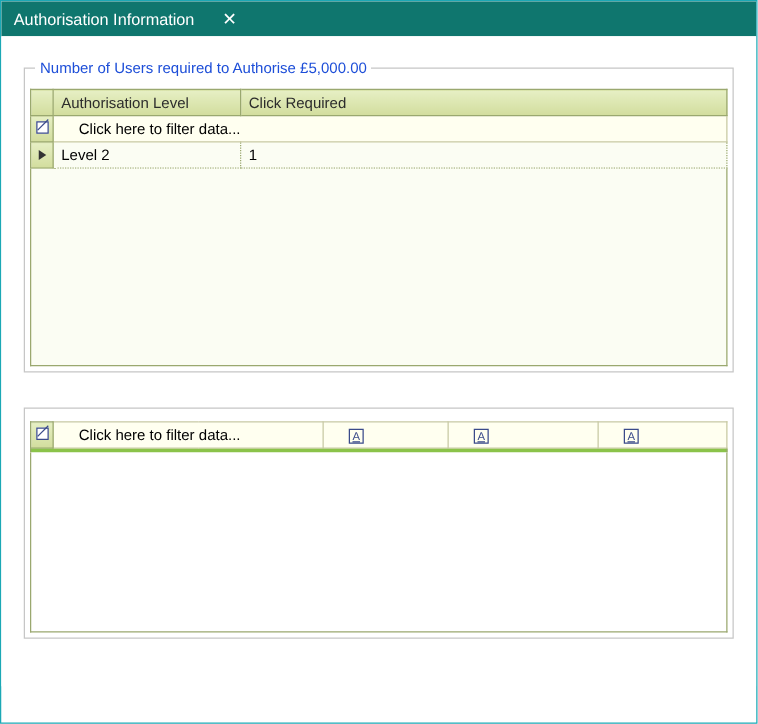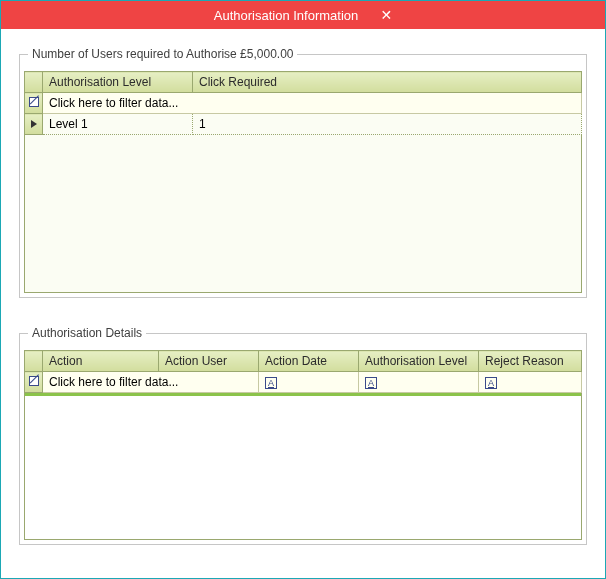--- a/index.html
+++ b/index.html
@@ -7,48 +7,48 @@
       margin: 0;
       font-family: "Segoe UI", Tahoma, sans-serif;
       font-size: 12px;
       background: #fff;
       width: 606px;
       height: 579px;
       border: 1px solid #1ba8b5;
       overflow: hidden;
     }
     .titlebar {
-      background: #ef4444;
+      background: #0f766e;
       color: #fff;
       height: 28px;
       display: flex;
       align-items: center;
       padding: 0 10px;
-      justify-content: center;
+      justify-content: flex-start;
     }
     .titlebar .title { font-size: 13px; }
     .titlebar .close {
       font-size: 14px;
       cursor: pointer;
       width: 34px;
       text-align: right;
     }
     .content {
       padding: 18px 18px 10px 18px;
       background: #fff;
     }
     fieldset {
       border: 1px solid #c6c6c6;
       margin: 0 0 28px 0;
       padding: 10px 4px 4px 4px;
     }
     fieldset.first { }
     legend {
       font-size: 12px;
-      color: #404040;
+      color: #1d4ed8;
       padding: 0 4px;
       margin-left: 4px;
     }
     .grid {
       width: 100%;
       border-collapse: collapse;
     }
     .grid th {
       background: linear-gradient(#e6efc4, #d2dd9d);
       border: 1px solid #9aa86f;
@@ -60,21 +60,21 @@
       margin-left: 24px;
     }
     .grid th.gutter, .grid td.gutter {
       width: 18px;
       padding: 0;
       text-align: center;
     }
     .filter-row td {
       background: #fffff0;
       border: 1px solid #c7c9a3;
-      padding: 3px 6px;
+      padding: 3px 20px;
       height: 20px;
       vertical-align: middle;
     }
     .filter-row td.gutter {
       background: linear-gradient(#e6efc4, #d2dd9d);
       border: 1px solid #9aa86f;
     }
     .filter-icon {
       display: inline-block;
       width: 10px;
@@ -169,48 +169,39 @@
         <th class="gutter"></th>
         <th>Authorisation Level</th>
         <th>Click Required</th>
       </tr>
       <tr class="filter-row">
         <td class="gutter"><span class="filter-icon"></span></td>
         <td colspan="2">Click here to filter data...</td>
       </tr>
       <tr class="data-row">
         <td class="gutter"><span class="row-pointer"></span></td>
-        <td>Level 1</td>
+        <td>Level 2</td>
         <td>1</td>
       </tr>
     </tbody>
       </table>
     <div class="grid-empty first"></div>
   </fieldset>
 
   <fieldset>
-    <legend>Authorisation Details</legend>
     <table class="grid">
       <colgroup>
         <col style="width:18px">
           <col style="width:116px">
           <col style="width:100px">
           <col style="width:100px">
           <col style="width:120px">
           <col>
       </colgroup>
       <tbody>
-          <tr>
-        <th class="gutter"></th>
-        <th>Action</th>
-        <th>Action User</th>
-        <th>Action Date</th>
-        <th>Authorisation Level</th>
-        <th>Reject Reason</th>
-      </tr>
       <tr class="filter-row">
         <td class="gutter"><span class="filter-icon"></span></td>
         <td colspan="2">Click here to filter data...</td>
         <td><span class="a-icon">A</span></td>
         <td><span class="a-icon">A</span></td>
         <td><span class="a-icon">A</span></td>
       </tr>
     </tbody>
       </table>
     <div class="green-underline"></div>

